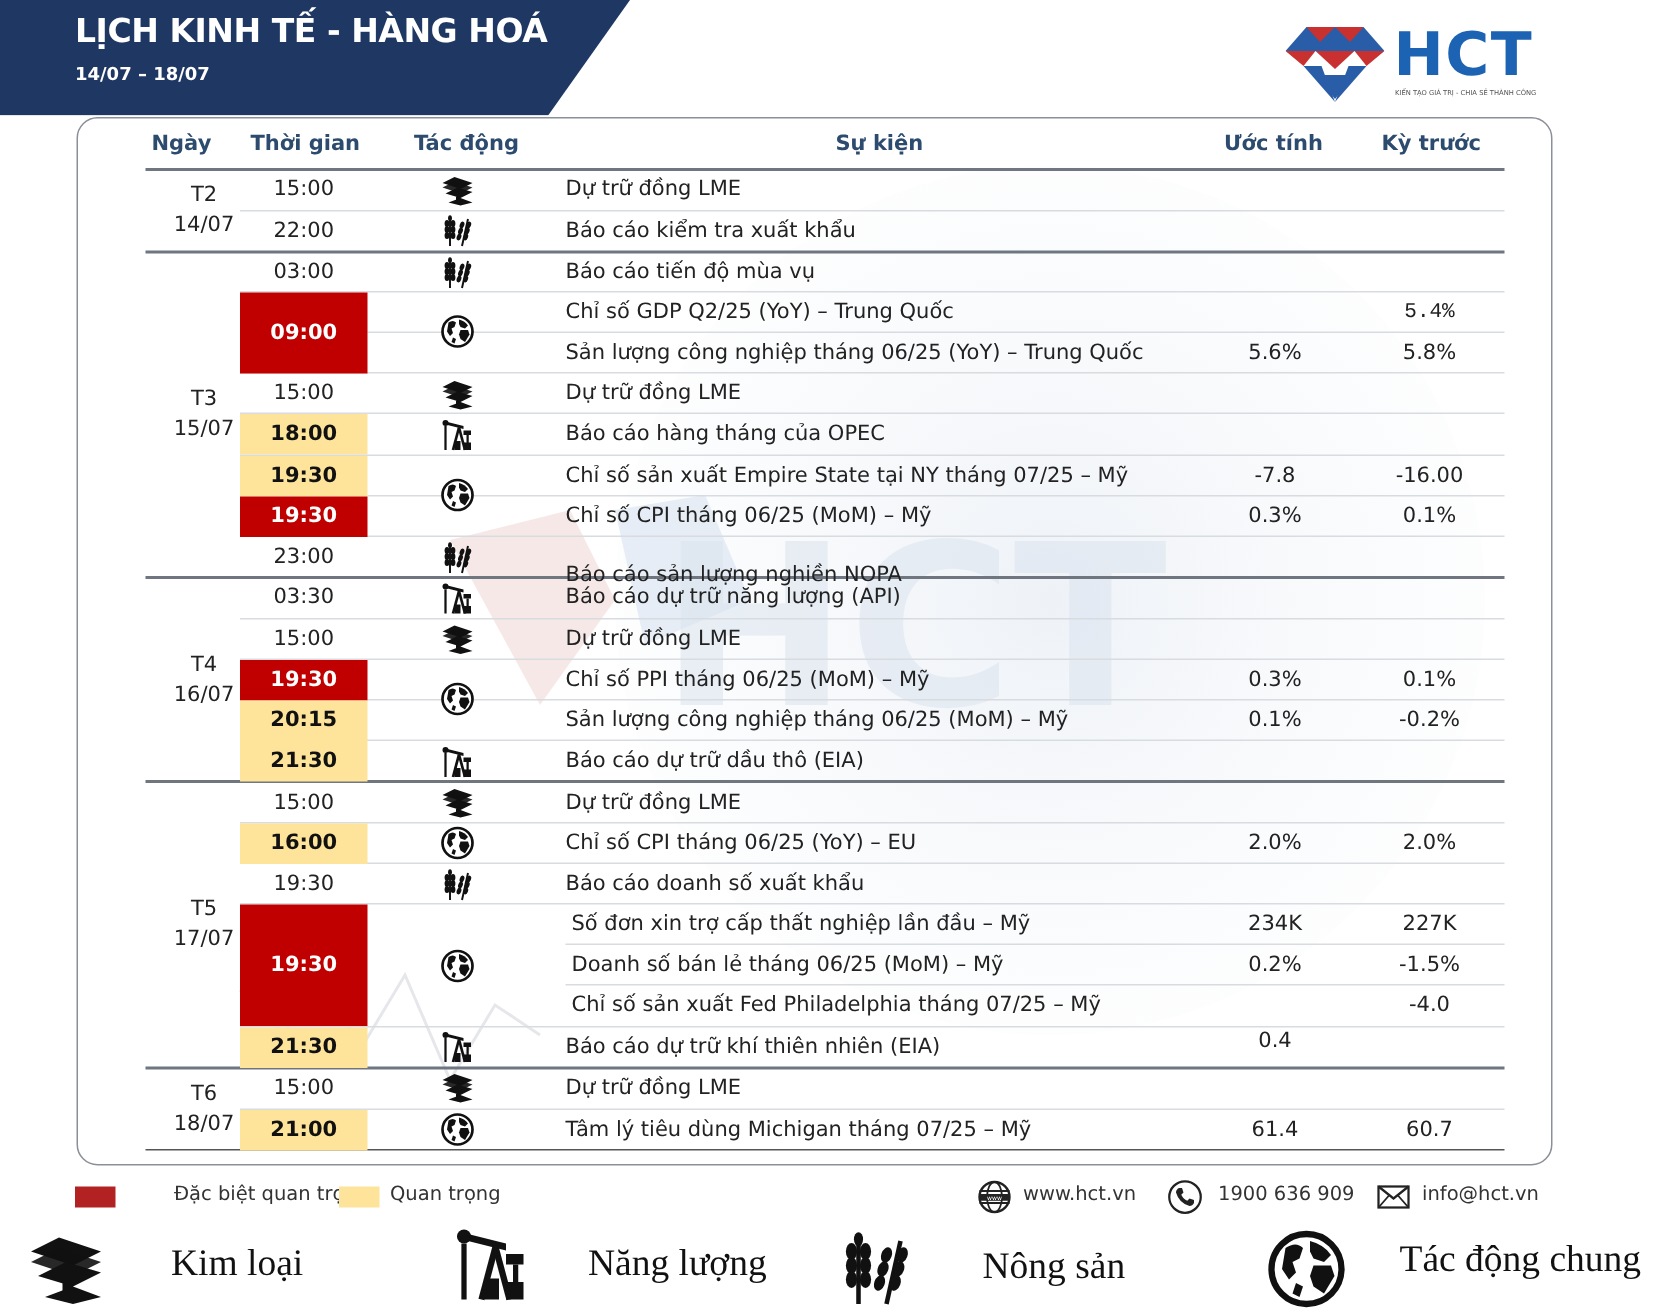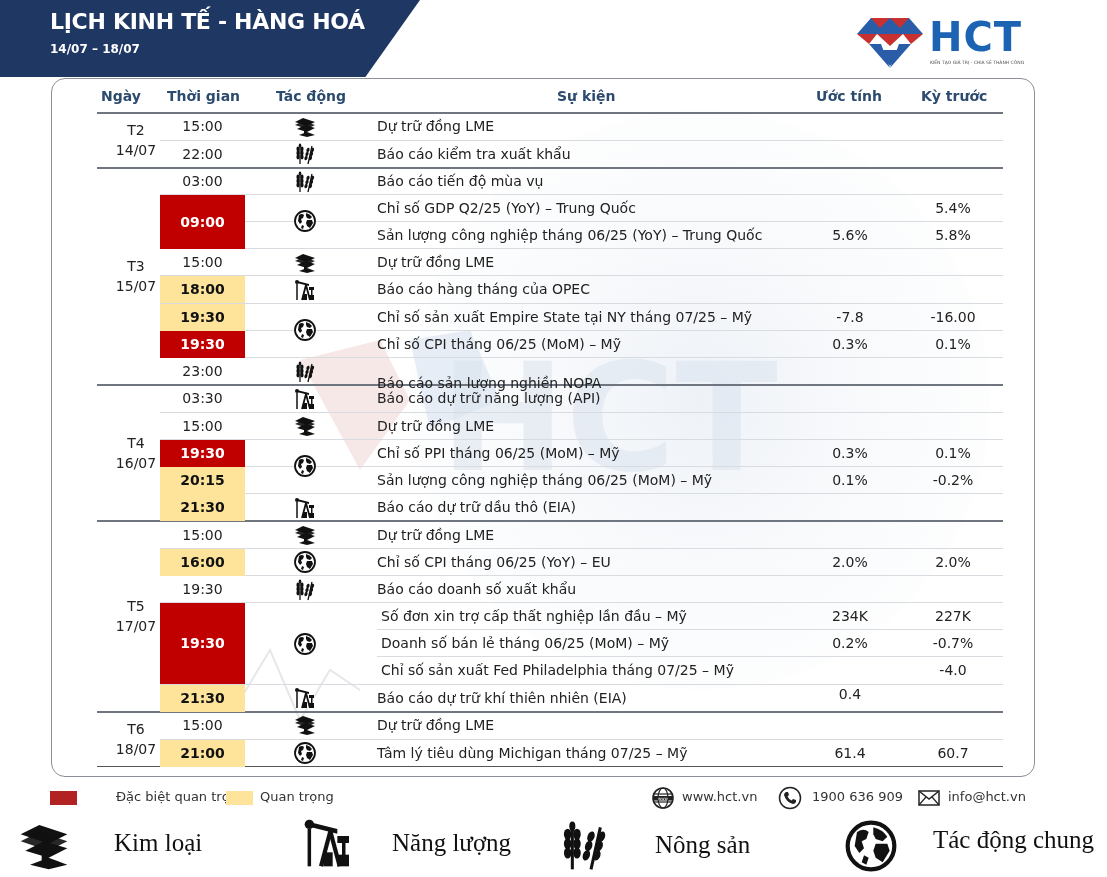--- a/index.html
+++ b/index.html
@@ -298,29 +298,29 @@
   <div class="est" style="top:192px;">-7.8</div>
   <div class="est" style="top:219px;">0.3%</div>
   <div class="est" style="top:328px;">0.3%</div>
   <div class="est" style="top:355px;">0.1%</div>
   <div class="est" style="top:437px;">2.0%</div>
   <div class="est" style="top:491px;">234K</div>
   <div class="est" style="top:518px;">0.2%</div>
   <div class="est" style="top:545px;margin-top:24px;">0.4</div>
   <div class="est" style="top:628px;">61.4</div>
 
-  <div class="prev" style="top:83px;">5.4%</div>
+  <div class="prev" style="top:83px;font-family:Liberation Mono, monospace;">5.4%</div>
   <div class="prev" style="top:110px;">5.8%</div>
   <div class="prev" style="top:192px;">-16.00</div>
   <div class="prev" style="top:219px;">0.1%</div>
   <div class="prev" style="top:328px;">0.1%</div>
   <div class="prev" style="top:355px;">-0.2%</div>
   <div class="prev" style="top:437px;">2.0%</div>
   <div class="prev" style="top:491px;">227K</div>
-  <div class="prev" style="top:518px;">-0.7%</div>
+  <div class="prev" style="top:518px;">-1.5%</div>
   <div class="prev" style="top:545px;">-4.0</div>
   <div class="prev" style="top:628px;">60.7</div>
 </div>
 
 <div class="swatch" style="left:50px;background:#b22222;"></div>
 <div class="legend" style="left:84px;margin-left:32px;">Đặc biệt quan trọng</div>
 <div class="swatch" style="left:226px;background:#fde49a;"></div>
 <div class="legend" style="left:260px;">Quan trọng</div>
 
 <svg class="cicon" style="left:651px;" viewBox="0 0 24 24">

